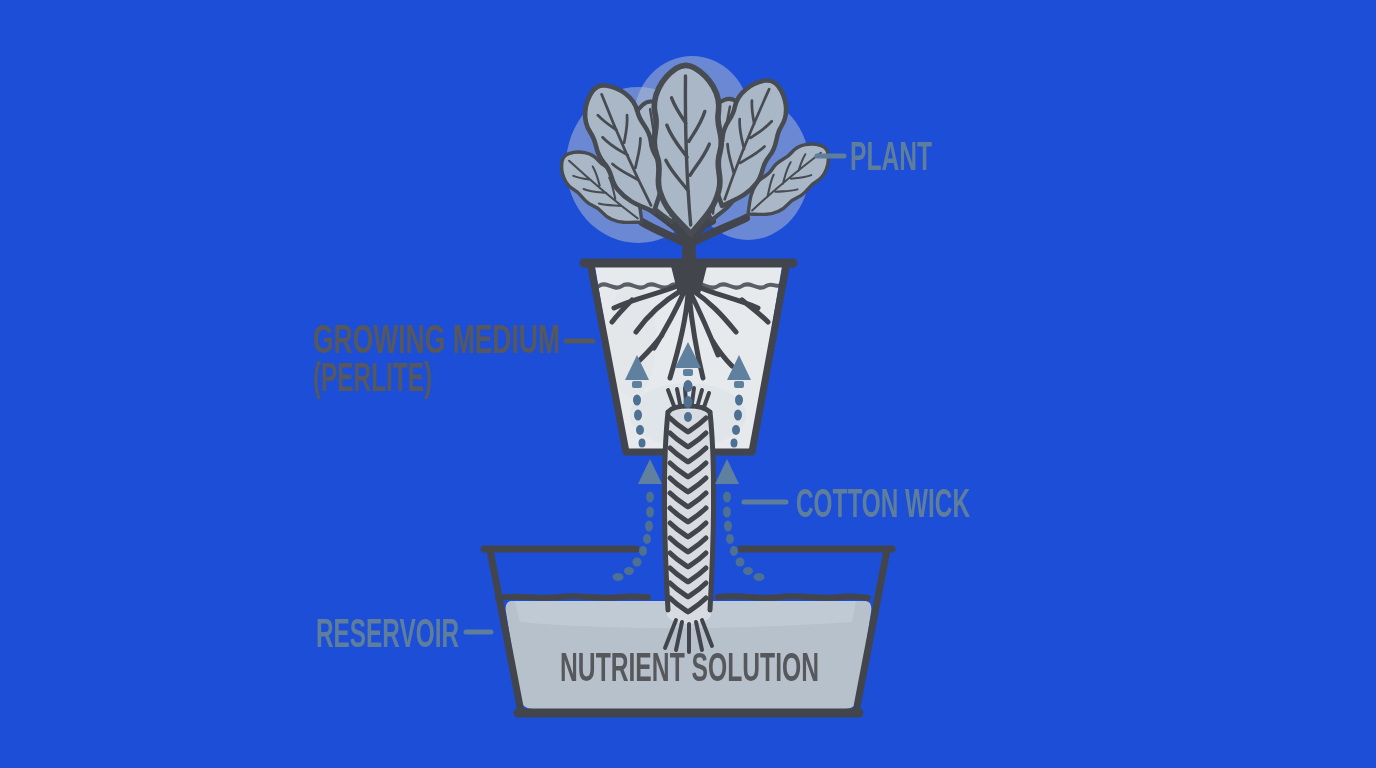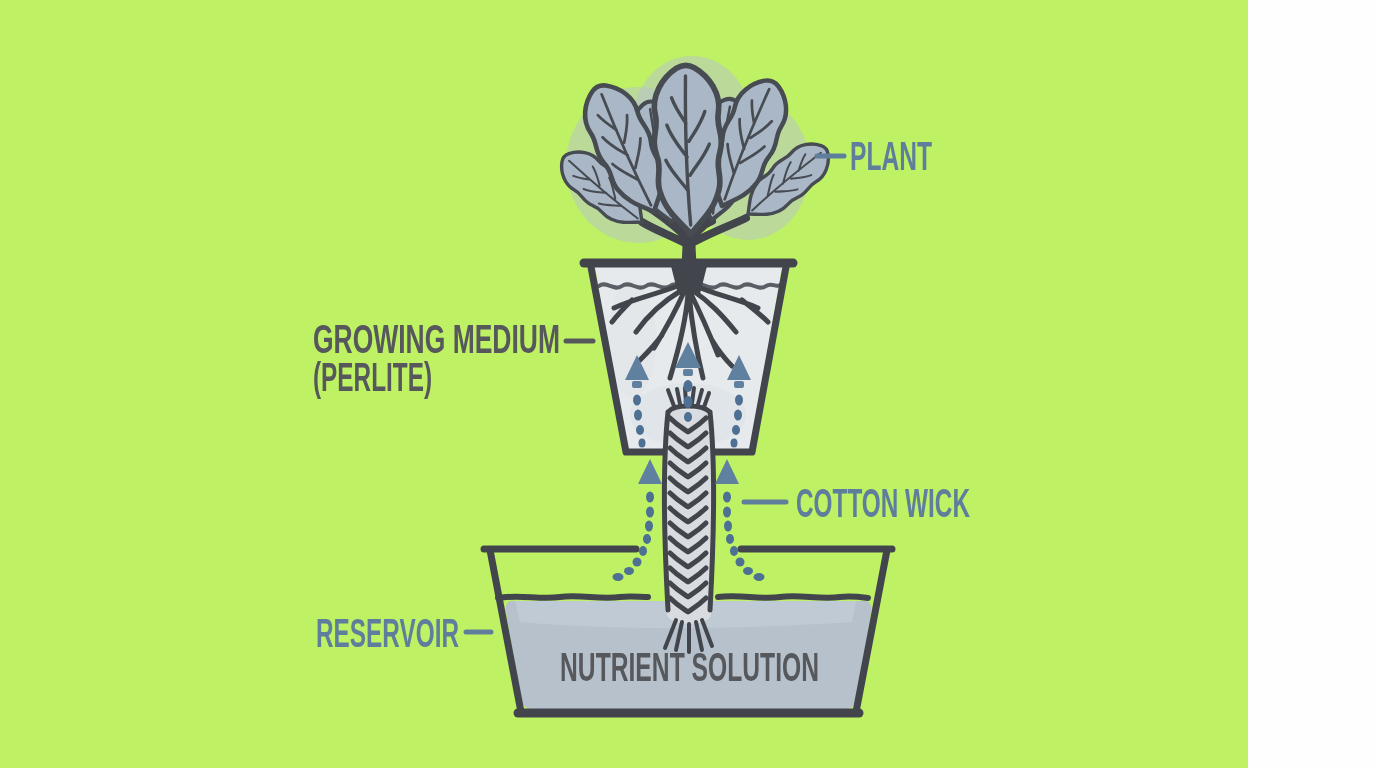--- a/index.html
+++ b/index.html
@@ -1,16 +1,16 @@
 <!DOCTYPE html>
 <html><head>
 <meta charset="utf-8">
 <style>
   html,body{margin:0;padding:0;background:#fefefe;width:1376px;height:768px;overflow:hidden;}
-  .canvas{position:relative;width:1248px;height:768px;background:#bef264;
+  .canvas{position:relative;width:1376px;height:768px;background:#1d4ed8;
           font-family:"Liberation Sans", sans-serif;}
   svg text{font-family:"Liberation Sans", sans-serif;font-weight:700;}
   .ink{stroke:#42464c;fill:none;stroke-linecap:round;stroke-linejoin:round;}
   .leaf-blade{fill:#a9b7c6;stroke:#474b52;stroke-width:5;stroke-linejoin:round;}
   .leaf-vein{fill:none;stroke:#474b52;stroke-width:3;stroke-linecap:round;}
   .wash{fill:#b8c2cf;opacity:.5;}
   .arrowhead{fill:#60809f;}
   .dot{fill:#4e7092;}
   .lbl{font-size:40px;}
 </style>

